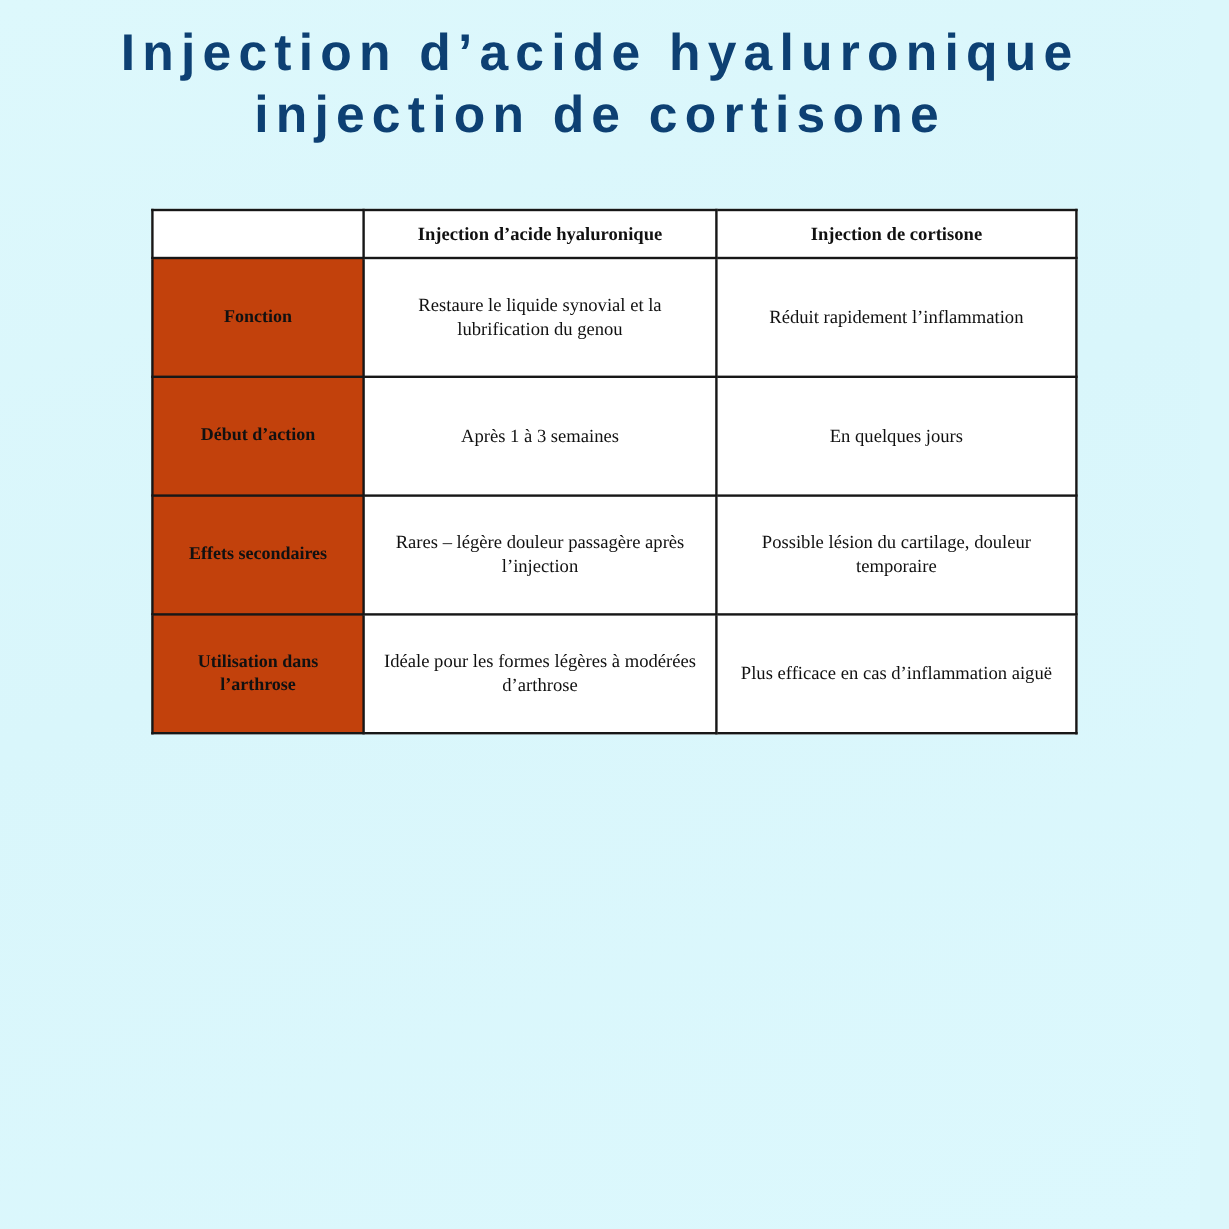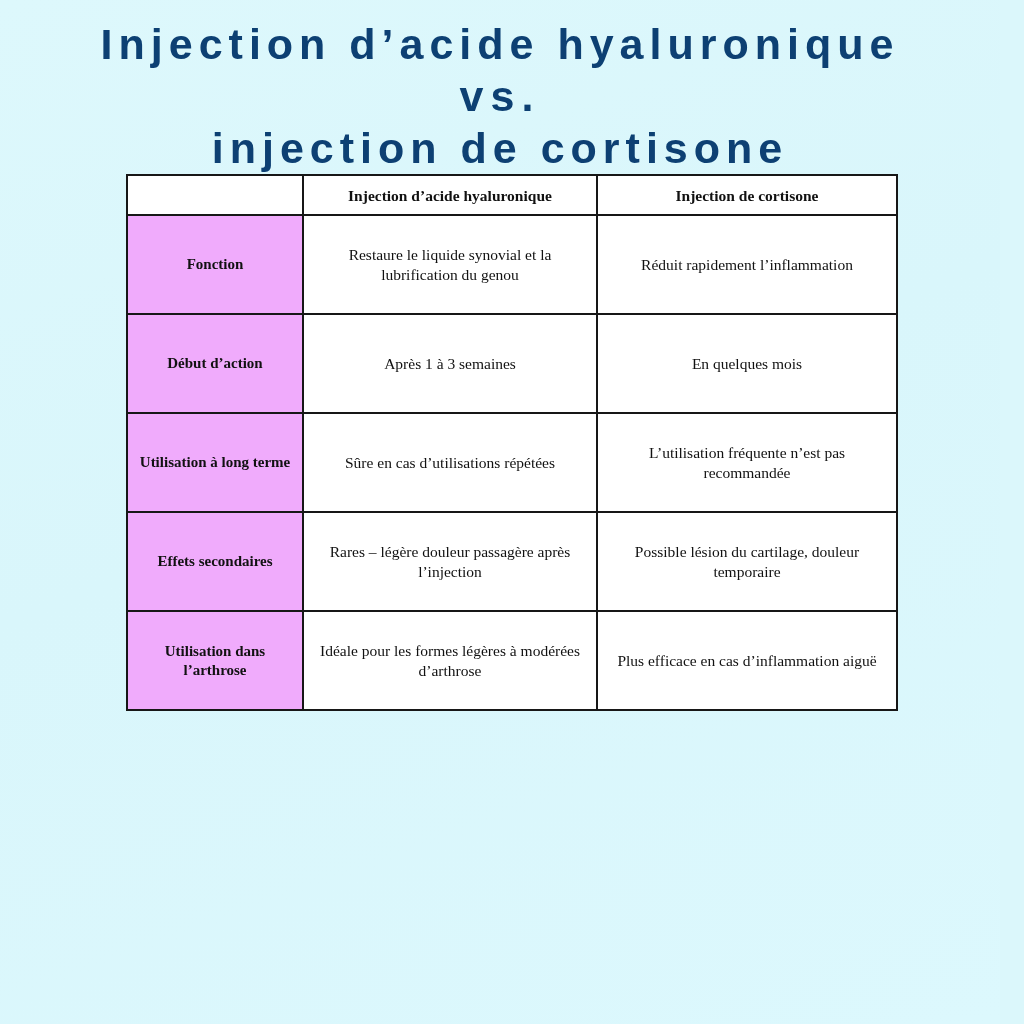--- a/index.html
+++ b/index.html
@@ -75,41 +75,40 @@
     line-height: 19px;
   }
   thead th.blank {
     background: #ffffff;
   }
 
   tbody tr {
     height: 99px;
   }
   tbody th.rowhead {
-    background: #f0abfc;
+    background: #c2410c;
     font-weight: 700;
     font-size: 15px;
     line-height: 19px;
     padding: 4px 8px;
   }
   tbody td.cell {
     font-weight: 400;
     font-size: 15.5px;
     line-height: 20px;
     padding: 4px 14px;
   }
 </style>
 </head>
 <body>
 
 <div class="page">
 
   <div class="title-block">
     <div class="title-line l1">Injection d’acide hyaluronique</div>
-    <div class="title-line l2">vs.</div>
     <div class="title-line l3">injection de cortisone</div>
   </div>
 
   <div class="table-wrap">
     <table class="cmp">
       <colgroup>
         <col class="c0">
           <col class="c1">
           <col class="c2">
       </colgroup>
@@ -122,26 +121,21 @@
       </thead>
       <tbody>
         <tr>
           <th class="rowhead">Fonction</th>
           <td class="cell">Restaure le liquide synovial et la lubrification du genou</td>
           <td class="cell">Réduit rapidement l’inflammation</td>
         </tr>
         <tr>
           <th class="rowhead">Début d’action</th>
           <td class="cell">Après 1 à 3 semaines</td>
-          <td class="cell">En quelques mois</td>
-        </tr>
-        <tr>
-          <th class="rowhead">Utilisation à long terme</th>
-          <td class="cell">Sûre en cas d’utilisations répétées</td>
-          <td class="cell">L’utilisation fréquente n’est pas recommandée</td>
+          <td class="cell">En quelques jours</td>
         </tr>
         <tr>
           <th class="rowhead">Effets secondaires</th>
           <td class="cell">Rares – légère douleur passagère après l’injection</td>
           <td class="cell">Possible lésion du cartilage, douleur temporaire</td>
         </tr>
         <tr>
           <th class="rowhead">Utilisation dans l’arthrose</th>
           <td class="cell">Idéale pour les formes légères à modérées d’arthrose</td>
           <td class="cell">Plus efficace en cas d’inflammation aiguë</td>

